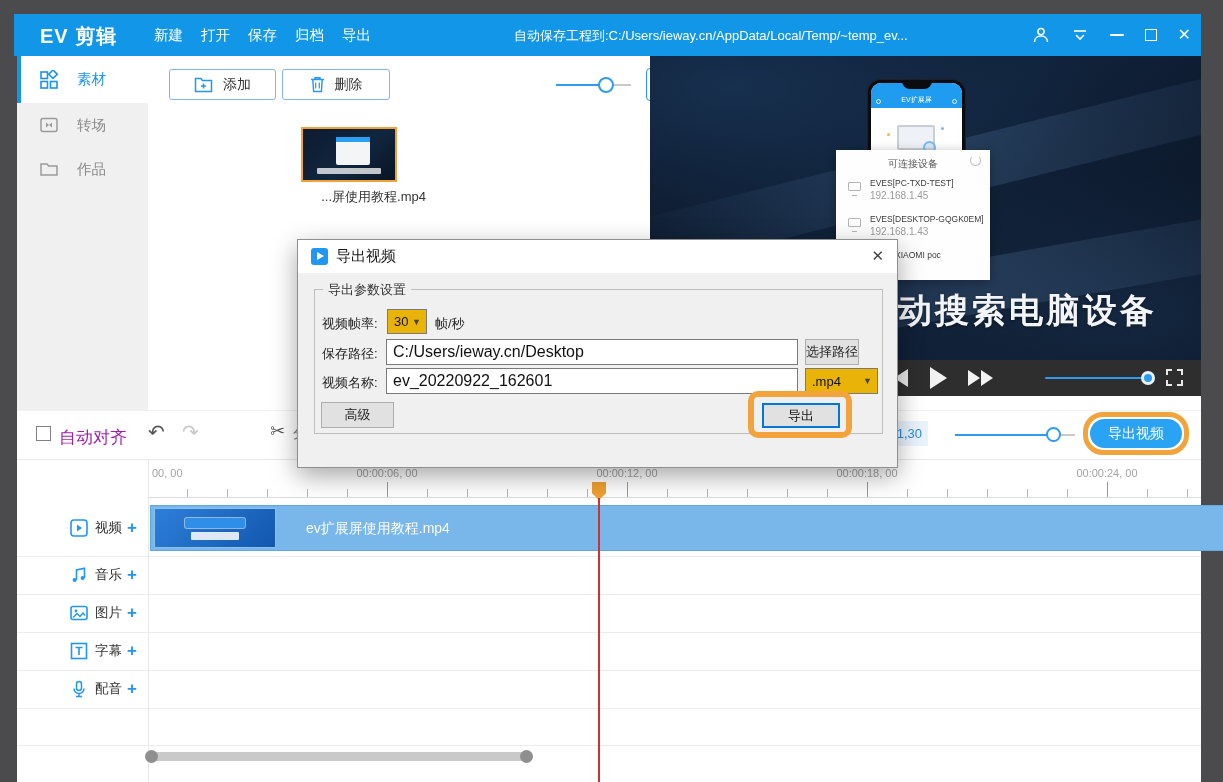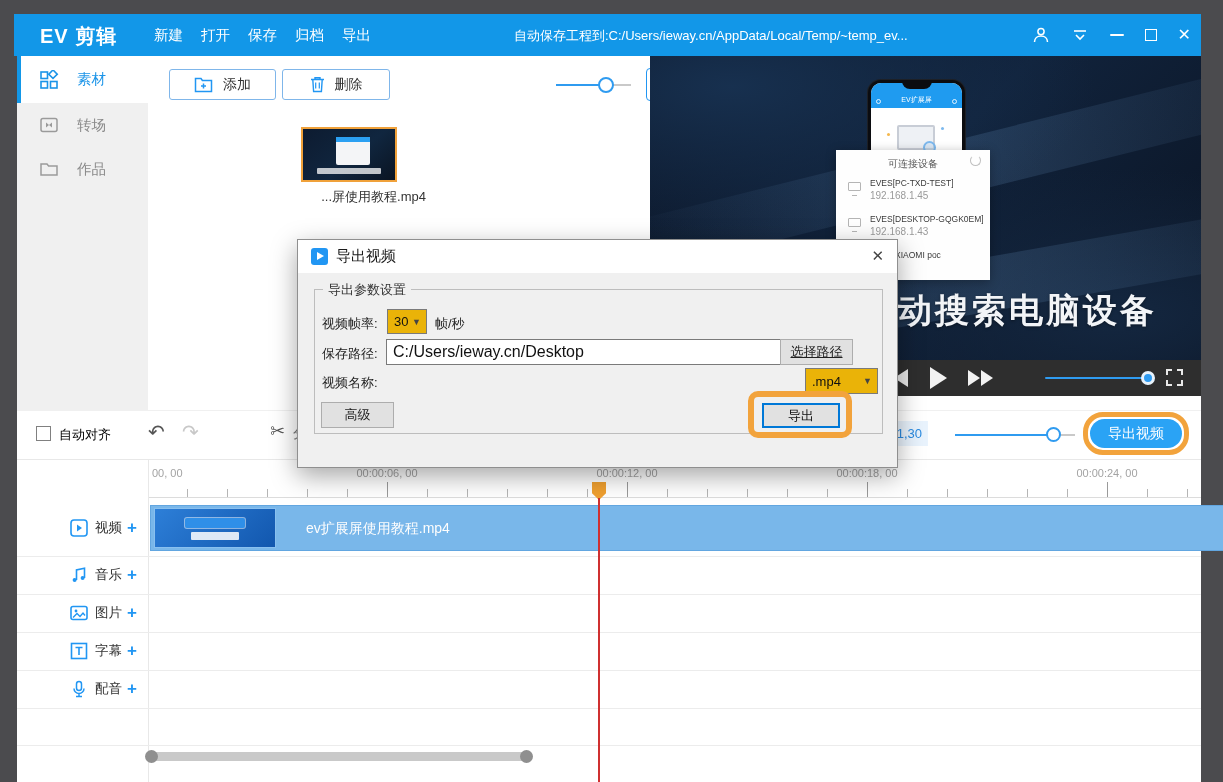--- a/index.html
+++ b/index.html
@@ -81,21 +81,21 @@
   .c-fs { position:absolute; left:516px; top:9px; width:17px; height:17px; }
   .c-fs i { position:absolute; width:6px; height:6px; border:2px solid #e8e8e8; }
   .c-fs .tl { left:0; top:0; border-right:none; border-bottom:none; }
   .c-fs .tr { right:0; top:0; border-left:none; border-bottom:none; }
   .c-fs .bl { left:0; bottom:0; border-right:none; border-top:none; }
   .c-fs .br { right:0; bottom:0; border-left:none; border-top:none; }
 
   
   .editbar { position:absolute; left:0; top:354px; width:1184px; height:50px; background:#fff; border-top:1px solid #f0f0f0; border-bottom:1px solid #e8e8e8; }
   .chk { position:absolute; left:19px; top:15px; width:15px; height:15px; border:1.4px solid #808080; background:#fff; }
-  .chk-label { position:absolute; left:42px; top:15px; font-size:13px; color:#000000; }
+  .chk-label { position:absolute; left:42px; top:15px; font-size:17px; color:#a21caf; }
   .eb-ico { position:absolute; top:9px; font-size:20px; color:#555; }
   .eb-ico.disabled { color:#c8c8c8; }
   .time-chip { position:absolute; left:853px; top:10px; width:58px; height:25px; background:#e9f3fd; color:#2a8ae0; font-size:13px; display:flex; align-items:center; justify-content:flex-end; padding-right:6px; }
   .eb-slider { position:absolute; left:938px; top:23px; width:120px; height:2px; background:#c9c9c9; }
   .eb-slider .fill { position:absolute; left:0; top:0; width:98px; height:2px; background:#2f9bf0; }
   .eb-knob { position:absolute; left:1029px; top:16px; width:15px; height:15px; border-radius:50%; background:#fff; border:2.5px solid #2f9bf0; }
   .export-pill { position:absolute; left:1073px; top:8px; width:92px; height:29px; background:#2aa3f5; border-radius:15px; color:#fff; font-size:14px; display:flex; align-items:center; justify-content:center; }
   .hl-ring { position:absolute; border:5px solid #f2a33c; border-radius:20px; }
   .ring-pill { left:1066px; top:1px; width:106px; height:43px; }
 
@@ -451,23 +451,24 @@
 
     <span class="f-label" style="left:24px; top:75px;">视频帧率:</span>
     <div class="combo" style="left:89px; top:69px; width:40px; height:25px;">
       <span>30</span>
       <span class="caret">▼</span>
     </div>
     <span class="f-label" style="left:137px; top:75px;">帧/秒</span>
 
     <span class="f-label" style="left:24px; top:105px;">保存路径:</span>
     <input class="f-input" style="left: 88px; top: 99px; width: 412px;" value="C:/Users/ieway.cn/Desktop">
-    <div class="f-btn" style="left:482px; top:99px; width:73px;text-decoration:underline;">选择路径</div>
+    <div class="f-btn" style="left:507px; top:99px; width:54px;">选择路径</div>
 
     <span class="f-label" style="left:24px; top:134px;">视频名称:</span>
+    <input class="f-input" style="left: 88px; top: 128px; width: 412px;" value="ev_20220922_162601">
     <div class="combo" style="left:507px; top:128px; width:73px; height:26px;">
       <span>.mp4</span>
       <span class="caret">▼</span>
     </div>
 
     <div class="f-btn" style="left:23px; top:162px; width:73px;">高级</div>
     <div class="btn-export">导出</div>
     <div class="hl-ring ring-export"></div>
   </div>
 

